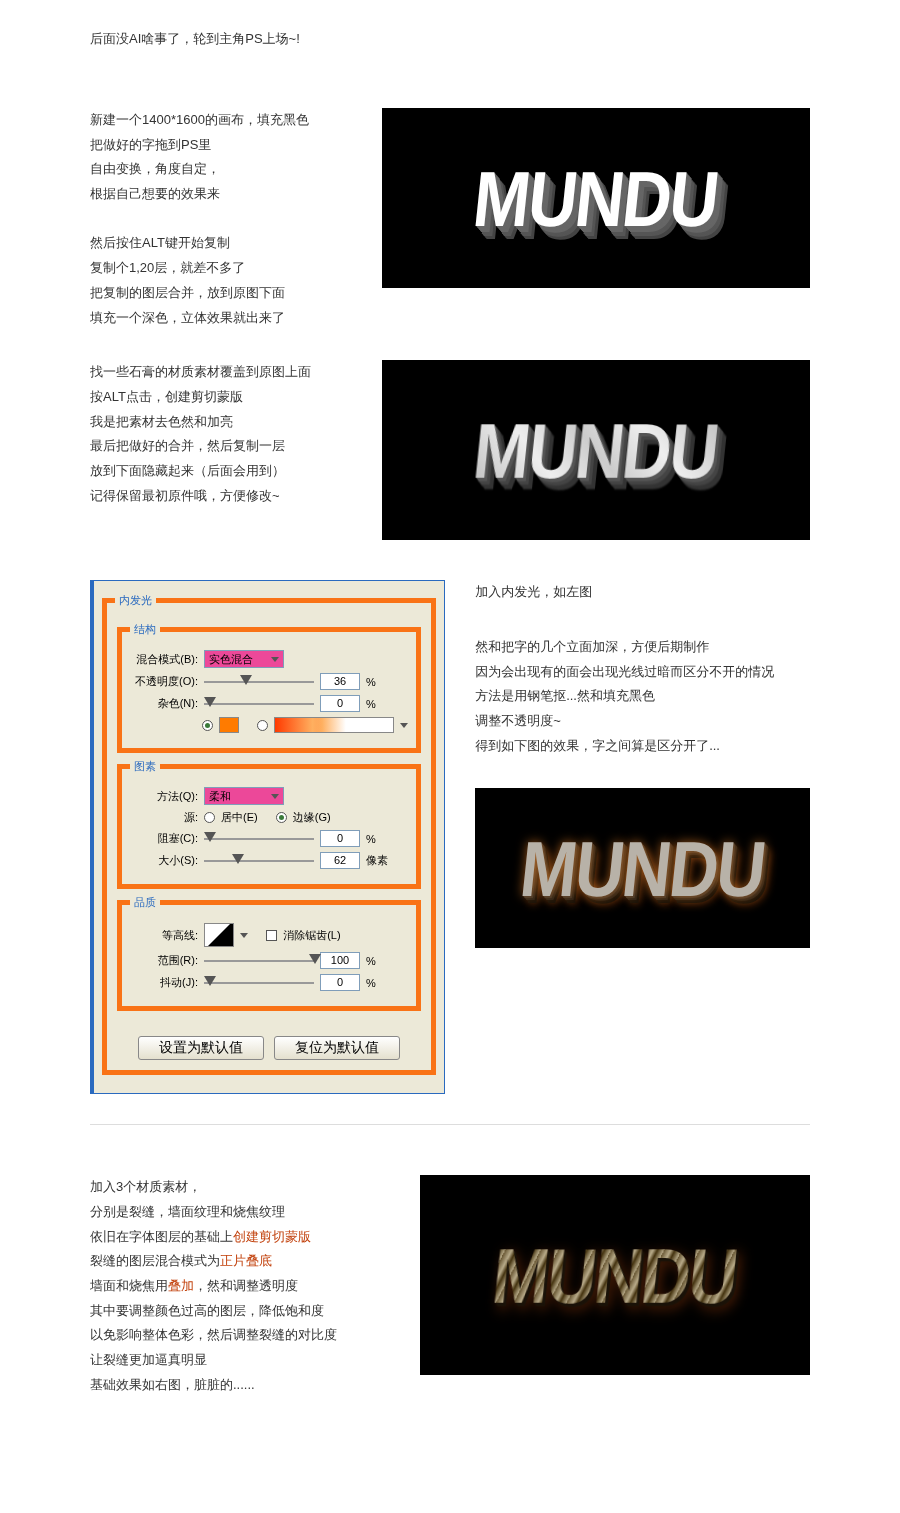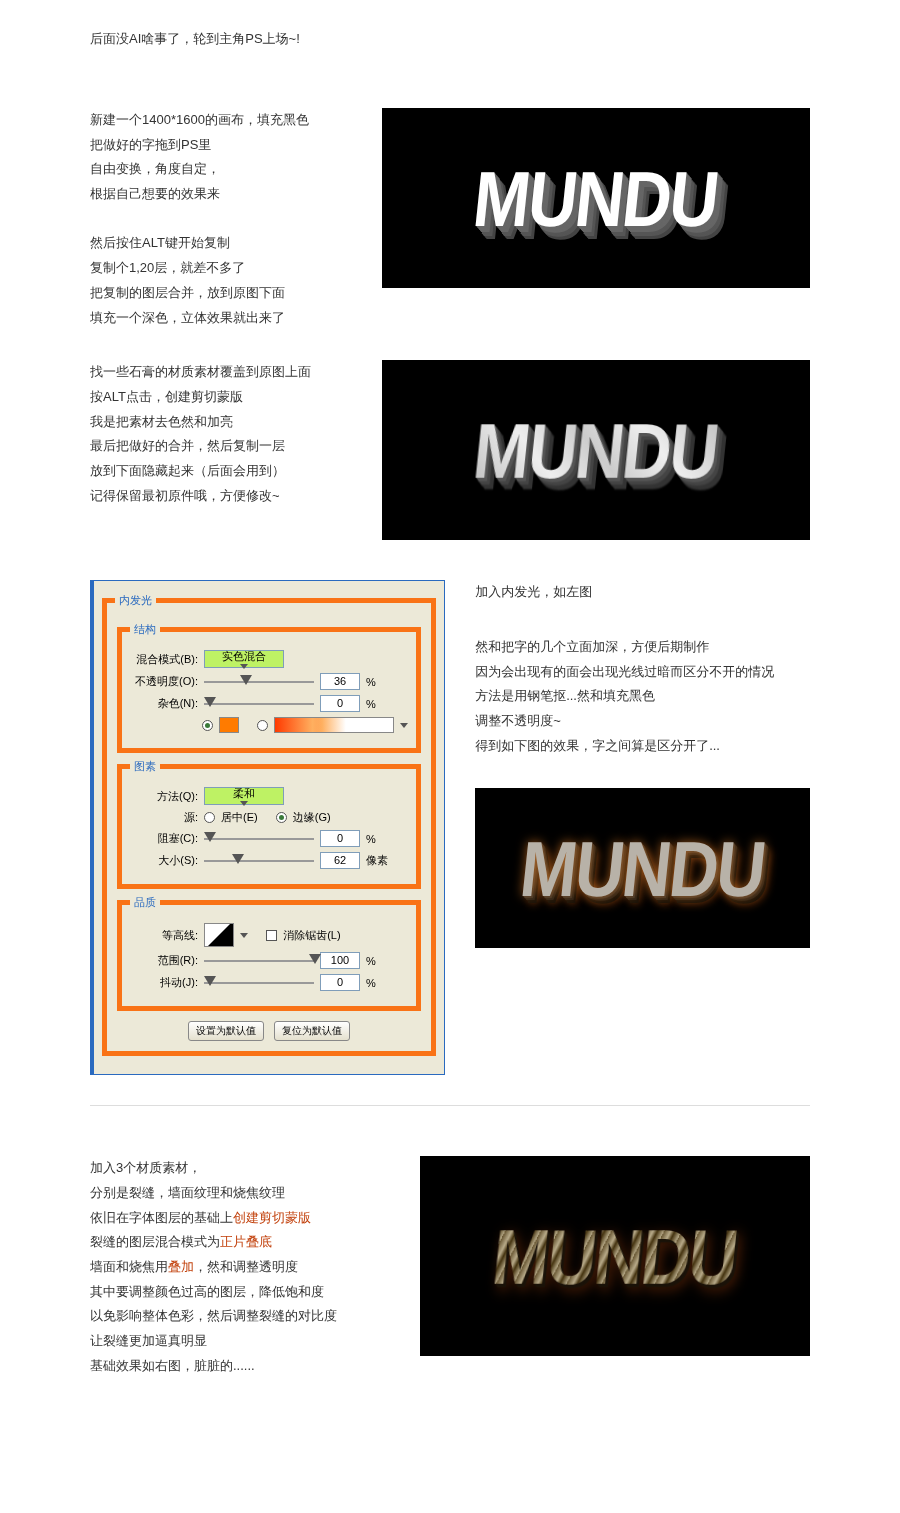--- a/index.html
+++ b/index.html
@@ -79,28 +79,27 @@
     border: 5px solid #f97316;
     margin: 6px 2px;
     padding: 8px 8px 10px 8px;
     position: relative;
   }
   legend { padding: 0 4px; color: #2a6abf; font-size: 11px; }
   .frow { display: flex; align-items: center; gap: 6px; margin: 5px 0; }
   .lbl { width: 68px; text-align: right; }
   .sel {
     border: 1px solid #7f9db9;
-    background: #bef264;
+    background: #ec4899;
     height: 18px;
     width: 80px;
     display: inline-flex;
     align-items: center;
     padding: 0 4px;
-    justify-content: center;
-    flex-direction: column;
+    justify-content: space-between;
   }
   .sel .caret {
     width: 0; height: 0;
     border-left: 4px solid transparent;
     border-right: 4px solid transparent;
     border-top: 5px solid #555;
   }
   .slider {
     position: relative;
     height: 14px;
@@ -142,23 +141,24 @@
     background:linear-gradient(to right,#ff3a00,#ffb060 80%,transparent);
   }
   .grad-caret{width:0;height:0;border-left:4px solid transparent;border-right:4px solid transparent;border-top:5px solid #555;display:inline-block;}
   .chk { width:11px; height:11px; border:1px solid #555; background:#fff; display:inline-block; vertical-align:middle; }
   .contour { width:30px; height:24px; border:1px solid #888; background:linear-gradient(135deg,#fff 49%,#000 51%); display:inline-block;}
   .contour-caret{width:0;height:0;border-left:4px solid transparent;border-right:4px solid transparent;border-top:5px solid #555;display:inline-block;vertical-align:bottom;}
   .btnrow { display:flex; gap:10px; justify-content:center; margin-top:10px;}
   .winbtn {
     border: 1px solid #888;
     border-radius: 3px;
-    padding: 2px 7px;
+    padding: 2px 20px;
     background: linear-gradient(#fff,#e4e0ce);
-    font-size: 10px;
+    font-size: 14px;
+    margin-top: 15px;
   }
   .right-col { flex:1; }
   .right-col p { line-height: 1.9; margin-bottom: 30px; }
 
   hr.sep { border: none; border-top: 1px solid #ddd; margin: 30px 0 50px 0; }
 
   .last-row { display:flex; gap:30px; }
   .last-text { flex:0 0 300px; line-height:1.9; }
   .last-text .red { color: #c2410c; }
 </style>

